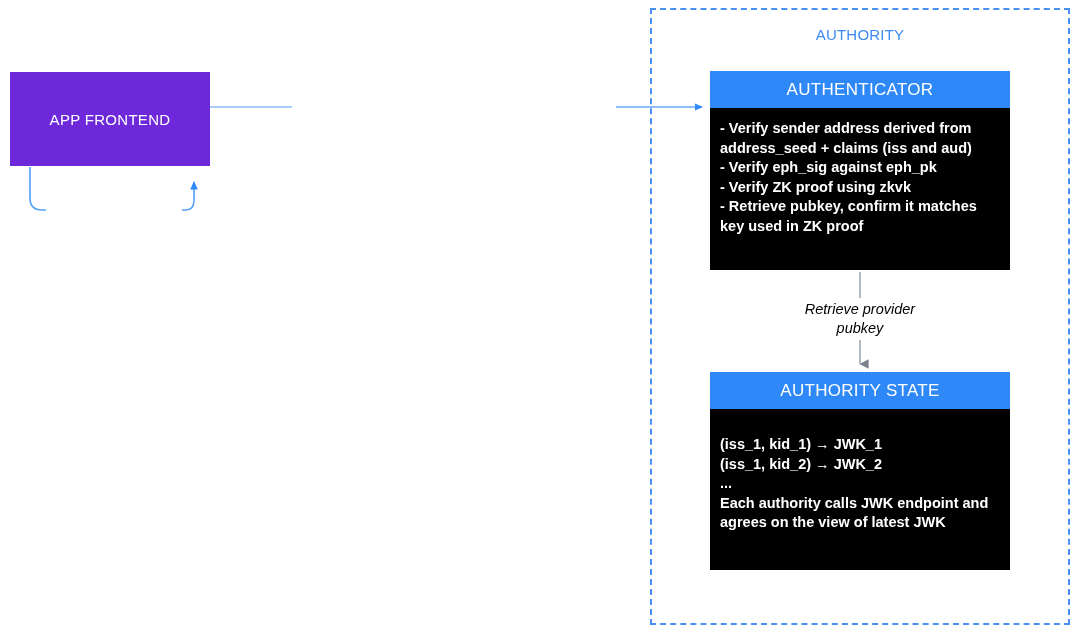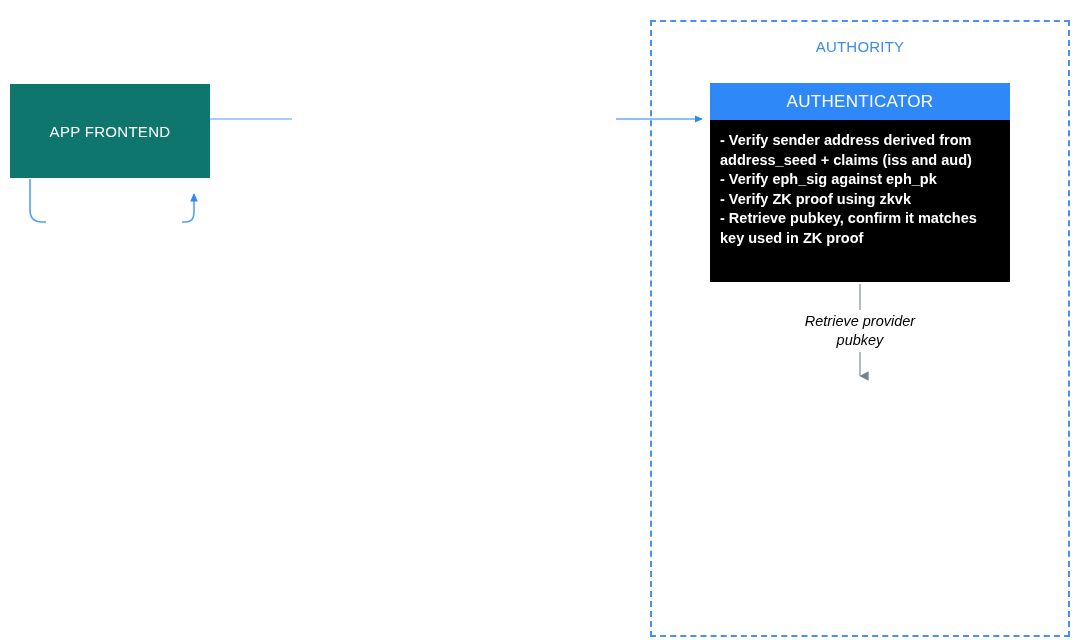--- a/index.html
+++ b/index.html
@@ -11,21 +11,21 @@
     width: 1080px;
     height: 640px;
     position: relative;
     overflow: hidden;
     font-family: "Liberation Sans", sans-serif;
     -webkit-font-smoothing: antialiased;
   }
 
   #canvas {
     position: absolute;
-    left: 0; top: 12px;
+    left: 0; top: 0;
     width: 1080px;
     height: 457px;
   }
 
   
   #wires {
     position: absolute;
     left: 0; top: 0;
     width: 1080px;
     height: 640px;
@@ -54,21 +54,21 @@
     letter-spacing: 0.2px;
   }
 
   
   .frontend-box {
     position: absolute;
     left: 10px;
     top: 72px;
     width: 200px;
     height: 94px;
-    background: #0f766e;
+    background: #6d28d9;
     display: flex;
     align-items: center;
     justify-content: center;
     box-sizing: border-box;
   }
   .frontend-label {
     color: #ffffff;
     font-size: 15px;
     letter-spacing: 0.3px;
     text-align: center;
@@ -173,18 +173,25 @@
   </div>
 
   <div class="term-box" id="authenticator-box">
     <div class="term-head">AUTHENTICATOR</div>
     <div class="term-body">- Verify sender address derived from address_seed + claims (iss and aud)
 - Verify eph_sig against eph_pk
 - Verify ZK proof using zkvk
 - Retrieve pubkey, confirm it matches key used in ZK proof</div>
   </div>
 
+  <div class="term-box" id="authority-state-box">
+    <div class="term-head">AUTHORITY STATE</div>
+    <div class="term-body">(iss_1, kid_1) → JWK_1
+(iss_1, kid_2) → JWK_2
+...
+Each authority calls JWK endpoint and agrees on the view of latest JWK</div>
+  </div>
 
 
 
   <div class="edge-label gray" id="label-retrieve">Retrieve provider pubkey</div>
 
 </div>
 
 </body></html>

